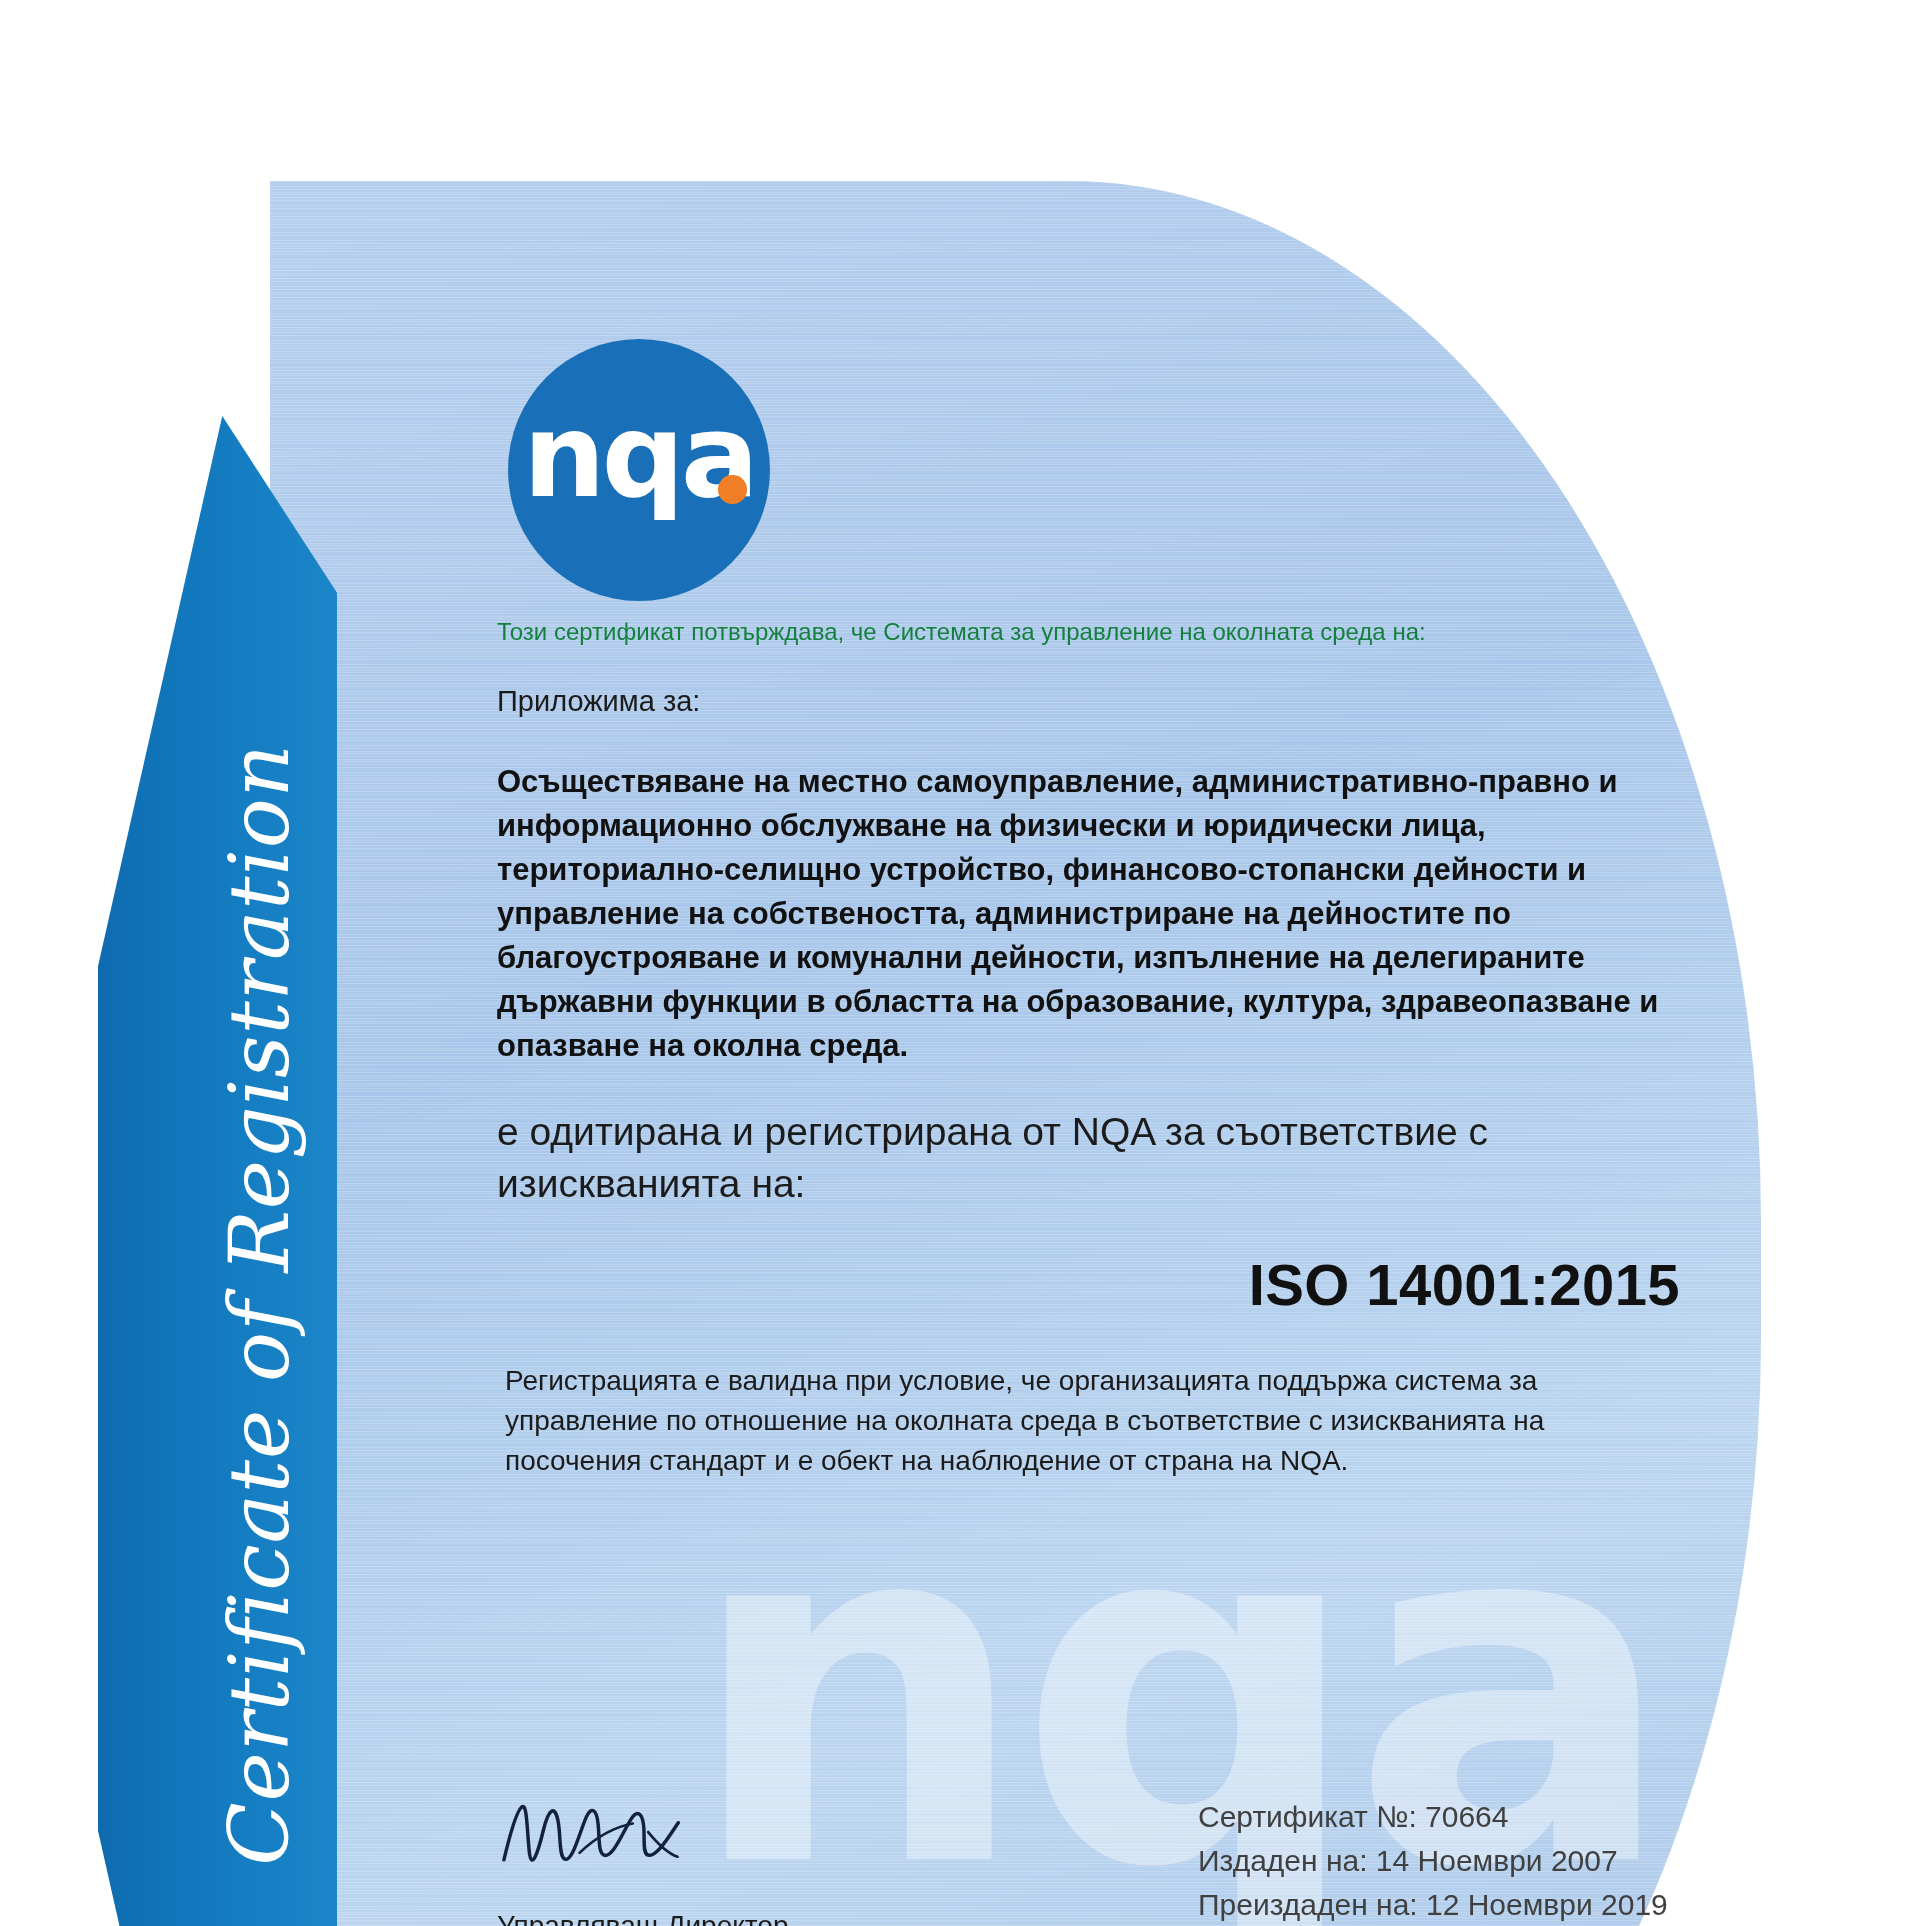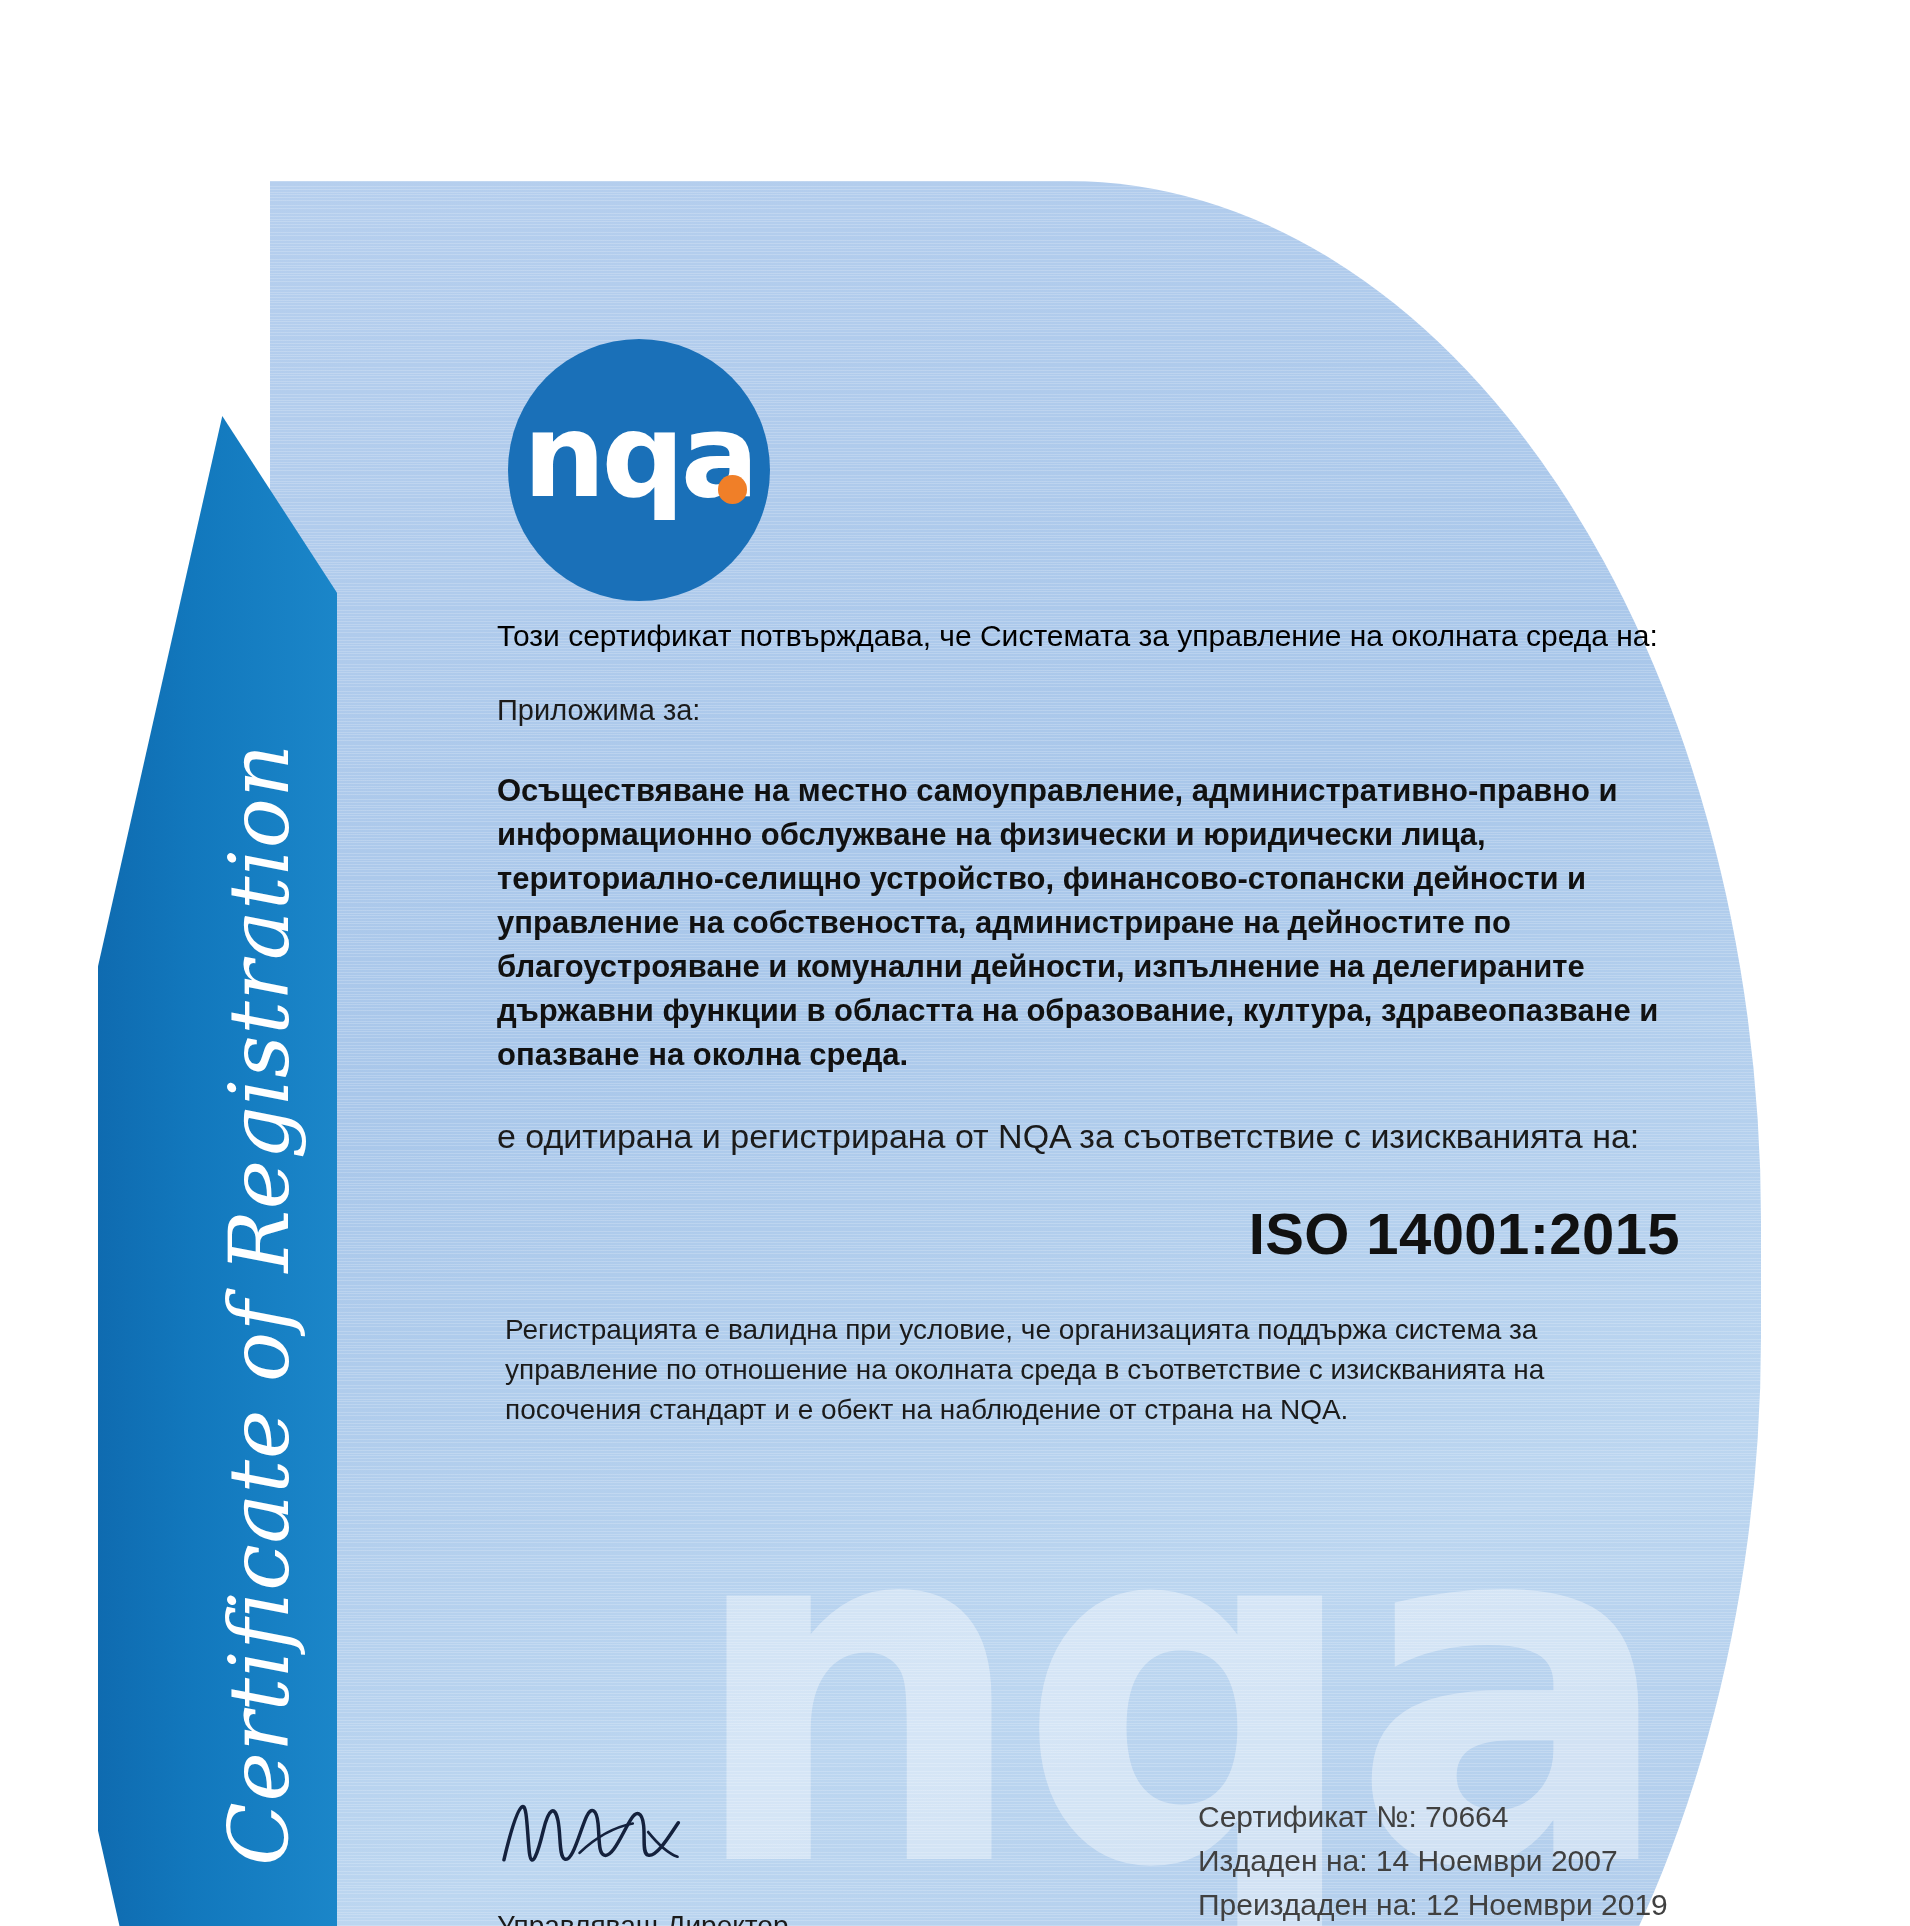--- a/index.html
+++ b/index.html
@@ -132,23 +132,23 @@
   }
 
   
   .content {
     position: absolute;
     left: 497px;
     top: 616px;
     width: 1183px;
   }
   .lead-line {
-    font-size: 30px;
+    font-size: 24px;
     line-height: 1.35;
-    color: #000000;
+    color: #15803d;
     margin: 0 0 37px 0;
   }
   .org-name {
     font-size: 57px;
     font-weight: 700;
     letter-spacing: 0.4px;
     margin: 0 0 30px 0;
     color: #111111;
   }
   .org-address {
@@ -162,21 +162,21 @@
     color: #1b1b1b;
   }
   .scope {
     font-size: 31px;
     font-weight: 700;
     line-height: 1.42;
     margin: 12px 0 37px 0;
     color: #111111;
   }
   .audited-line {
-    font-size: 34px;
+    font-size: 39px;
     line-height: 1.35;
     margin: 0 0 40px 0;
     color: #1b1b1b;
   }
   .standard {
     font-size: 58px;
     font-weight: 700;
     letter-spacing: 0.4px;
     margin: 0 0 43px 0;
     color: #111111;

